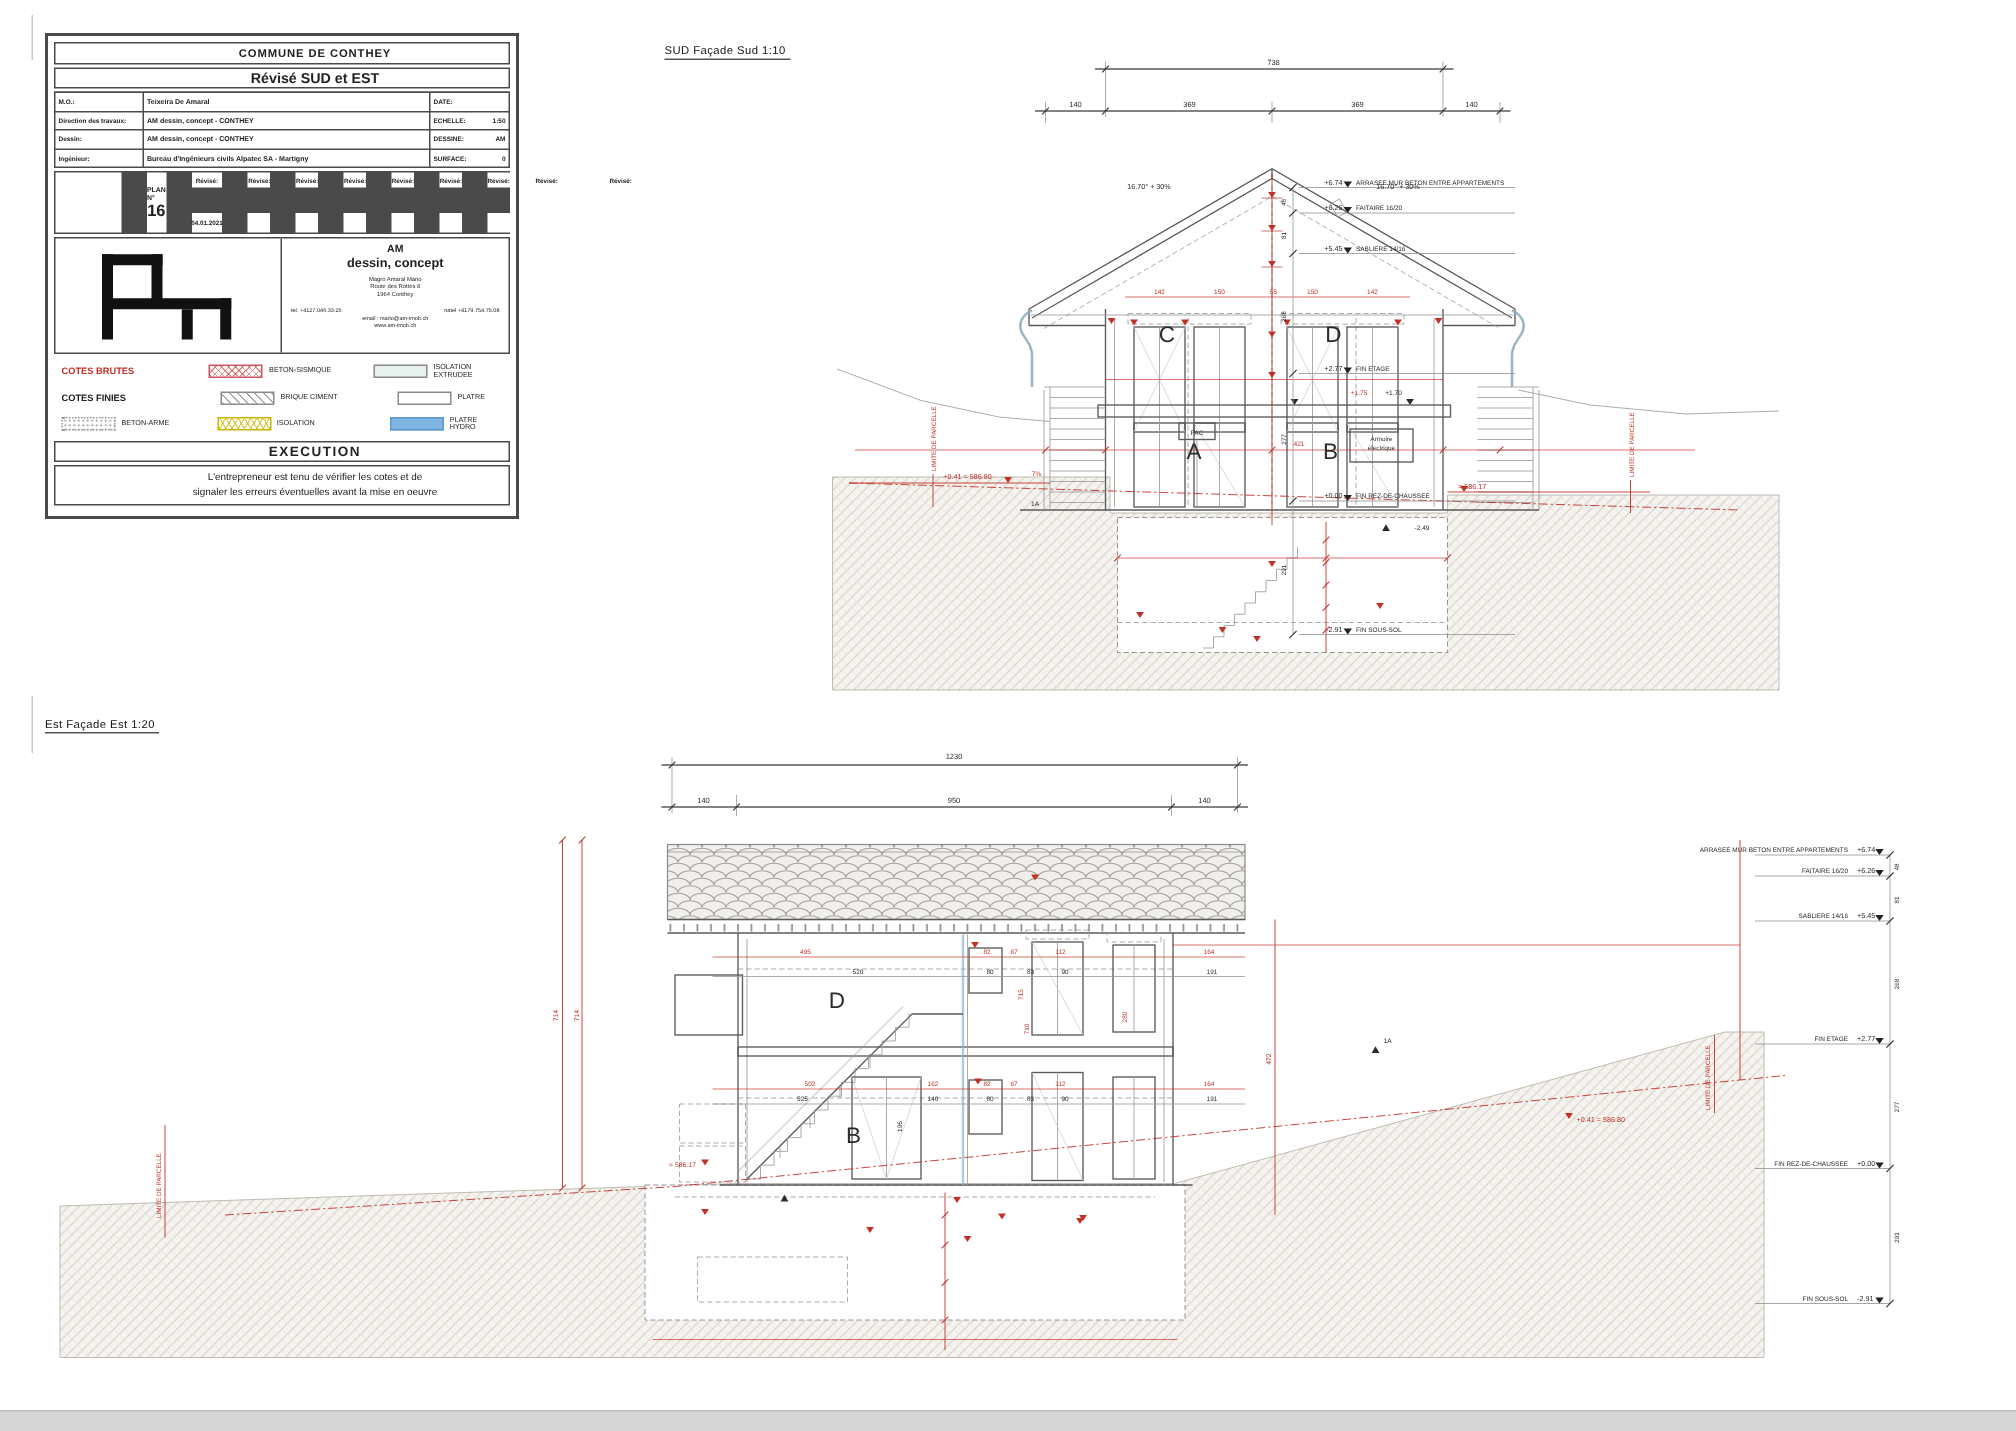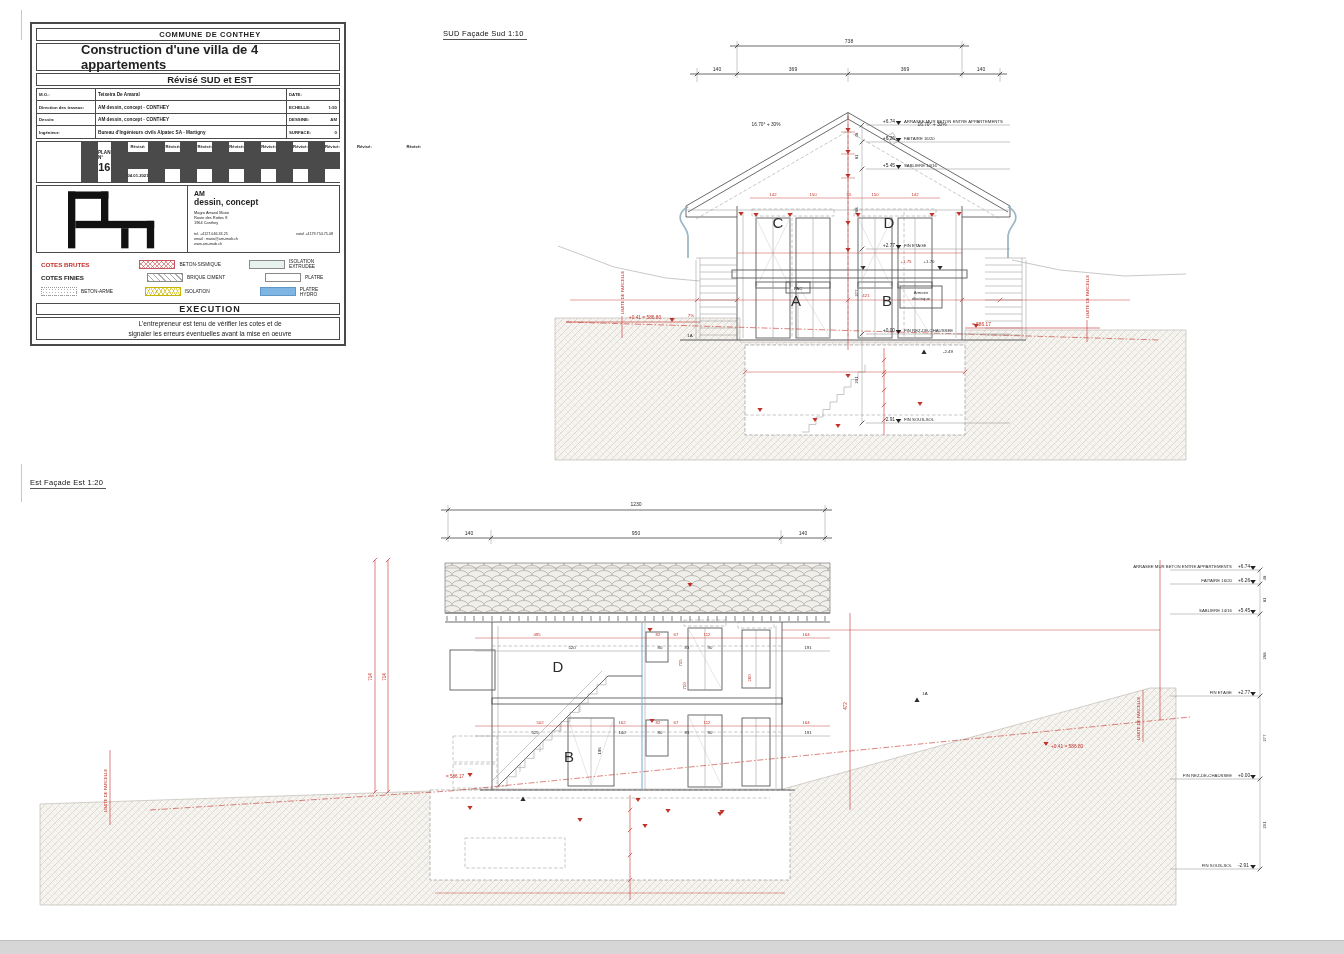--- a/index.html
+++ b/index.html
@@ -23,21 +23,21 @@
   .rev-grid{display:grid;grid-template-columns:44px repeat(9,1fr) 50px;grid-template-rows:10px 13px;
     gap:17px;background:#4a4a4a;border:1.2px solid #4a4a4a;}
   .rev-grid div{background:#fff;display:flex;align-items:center;justify-content:center;
     font-size:4.2px;font-weight:bold;}
   .rev-blank{grid-row:1/3;}
   .rev-plan{grid-row:1/3;flex-direction:column;gap:1px;}
   .rev-plan .pl{font-size:4.6px;font-weight:bold;}
   .rev-plan .pn{font-size:11px;font-weight:bold;}
   .tb-logo{height:78px;border:1.2px solid #4a4a4a;display:grid;grid-template-columns:150px 1fr;box-sizing:border-box;}
   .tb-logo .logo-cell{display:flex;align-items:center;justify-content:center;}
-  .tb-logo .card{border-left:1.2px solid #4a4a4a;padding:4px 6px;box-sizing:border-box;}
+  .tb-logo .card{border-left:1.2px solid #4a4a4a;padding:4px 6px;text-align:center;box-sizing:border-box;}
   .card .nm{font-size:7px;font-weight:bold;}
   .card .tg{font-size:8.5px;font-weight:bold;margin-bottom:3px;}
   .card .ad{font-size:3.9px;line-height:1.3;}
   .card .ct{display:flex;justify-content:space-between;font-size:3.7px;margin-top:7px;}
   .card .em{font-size:3.7px;margin-top:1px;}
   .tb-legend{height:48px;padding:3px 5px;display:flex;flex-direction:column;justify-content:space-between;border:none;}
   .lg-row{display:flex;align-items:center;height:13px;}
   .lg-c1{width:106px;display:flex;align-items:center;gap:4px;}
   .lg-c2{width:118px;display:flex;align-items:center;gap:4px;}
   .lg-c3{display:flex;align-items:center;gap:4px;}
@@ -77,21 +77,20 @@
   .redl{stroke:#c23128;stroke-width:.45;fill:none;}
   .blu{stroke:#85b6cf;stroke-width:1.8;fill:none;opacity:.75;}
   .tk{stroke:#333;stroke-width:.8;}
   .rtk{stroke:#c23128;stroke-width:.7;}
 </style>
 </head>
 <body>
 
 <div id="titleblock" class="abs">
   <div class="tb-box tb-commune">COMMUNE DE CONTHEY</div>
-  <div class="tb-box tb-title">Construction d'une villa de 4 appartements</div>
   <div class="tb-box tb-sub">Révisé SUD et EST</div>
 
   <div class="tb-table">
     <div class="tb-lab">M.O.:</div>
     <div class="tb-val">Teixeira De Amaral</div>
     <div class="tb-right">
         <span>DATE:</span>
         <span></span>
       </div>
     <div class="tb-lab">Direction des travaux:</div>

